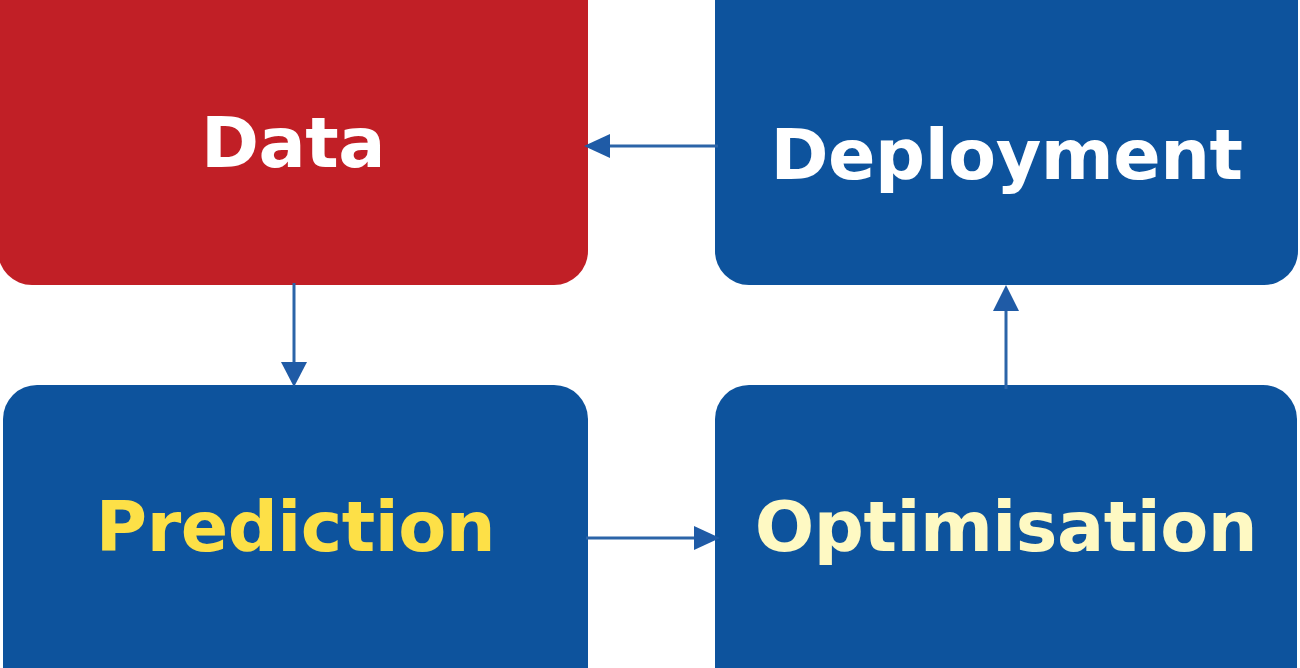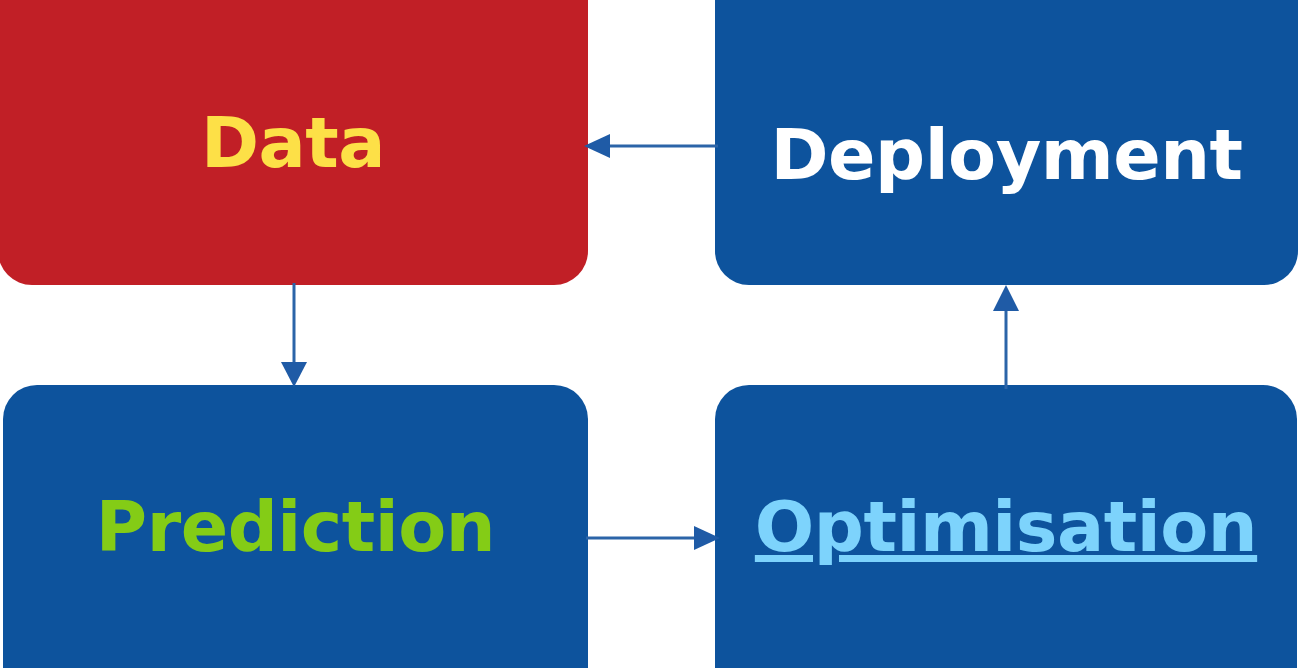--- a/index.html
+++ b/index.html
@@ -80,33 +80,33 @@
   #edge-data-to-prediction { left: 274px; top: 283px; }
   #edge-prediction-to-optimisation { left: 584px; top: 518px; }
   #edge-optimisation-to-deployment { left: 986px; top: 283px; }
 </style>
 </head>
 <body>
 
 <div id="canvas" style="background: rgb(255, 255, 255);">
 
   <div class="node" id="node-data" style="background: rgb(193, 31, 38);">
-    <span class="node-label" style="color: #fde047;">Data</span>
+    <span class="node-label" style="color: #ffffff;">Data</span>
   </div>
 
   <div class="node" id="node-deployment" style="background: rgb(13, 83, 157);">
     <span class="node-label" style="color: rgb(255, 255, 255);">Deployment</span>
   </div>
 
   <div class="node" id="node-prediction" style="background: rgb(13, 83, 157);">
-    <span class="node-label" style="color: #84cc16;">Prediction</span>
+    <span class="node-label" style="color: #fde047;">Prediction</span>
   </div>
 
   <div class="node" id="node-optimisation" style="background: rgb(13, 83, 157);">
-    <span class="node-label" style="color: #7dd3fc; text-decoration: underline;">Optimisation</span>
+    <span class="node-label" style="color: #fef9c3;">Optimisation</span>
   </div>
 
   <svg class="connector" id="edge-deployment-to-data" width="140" height="40" viewBox="0 0 140 40">
     <line x1="138" y1="20" x2="26" y2="20" stroke="#2b64a8" stroke-width="3"></line>
     <polygon points="4,20 30,8 30,32" fill="#1f5ba6"></polygon>
   </svg>
 
   <svg class="connector" id="edge-data-to-prediction" width="40" height="108" viewBox="0 0 40 108">
     <line x1="20" y1="0" x2="20" y2="84" stroke="#2b64a8" stroke-width="3"></line>
     <polygon points="20,104 7,79 33,79" fill="#1f5ba6"></polygon>

